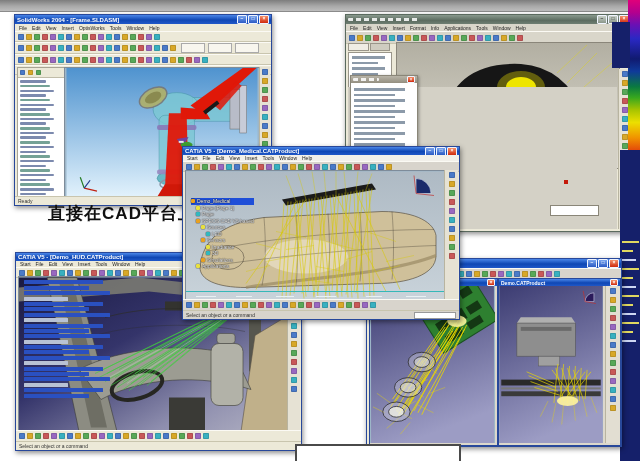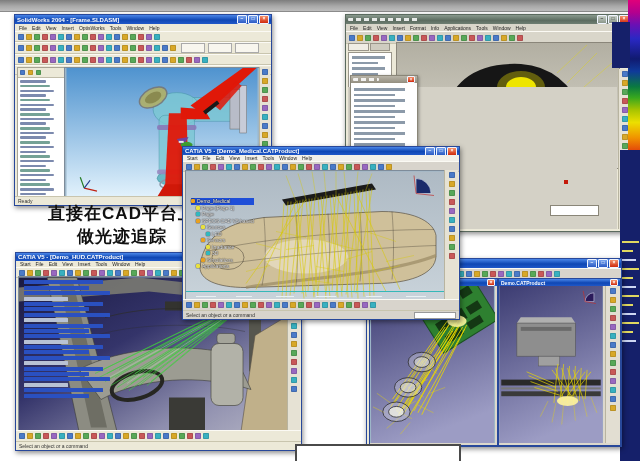--- a/index.html
+++ b/index.html
@@ -400,21 +400,20 @@
         <span class="ic"></span>
         <span class="ic"></span>
       </div>
     <div class="statusbar">
       <span>Ready</span>
     </div>
   </div>
 
   <div class="caption">
     <div>直接在CAD平台上</div>
-    <div>做光迹追踪</div>
   </div>
 
   <div class="win" style="left:366px;top:258px;width:254px;height:187px;z-index:3;">
     <div class="tbar">
       <span class="ttl">CATIA V5</span>
       <span class="wb">−</span>
       <span class="wb">□</span>
       <span class="wb cls">×</span>
     </div>
     <div class="toolrow" style="height:10px;background:#d8d4cc;">

